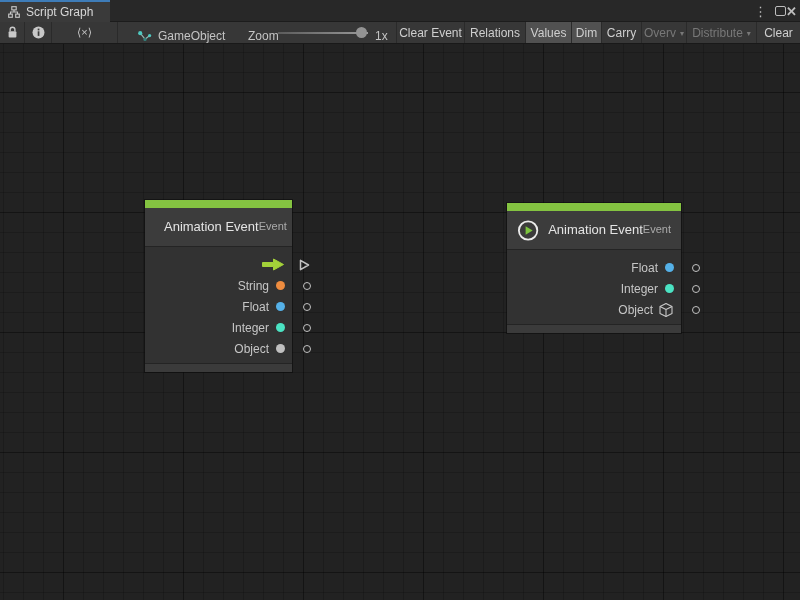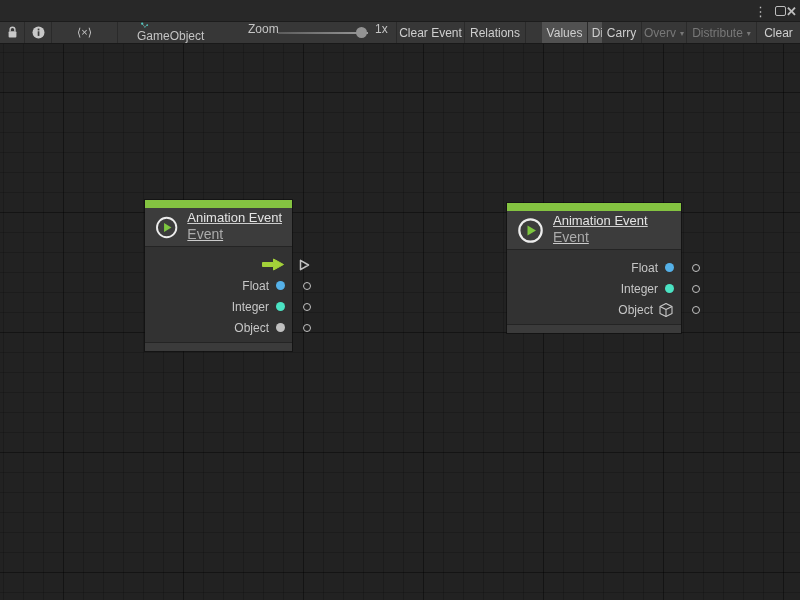--- a/index.html
+++ b/index.html
@@ -21,24 +21,24 @@
   .maxbox { right:14px; }
   .maxbox span { display:block; width:11px; height:10px; border:1.6px solid #bdbdbd; border-radius:2px; }
   .closex { right:0; width:14px; font-size:13px; font-weight:bold; }
 
   
   .toolbar { position:absolute; top:22px; left:0; width:800px; height:22px;
              background:#373737; border-bottom:1px solid #191919; font-size:12px; }
   .tbtn { position:absolute; top:0; height:21px; display:flex; align-items:center;
           justify-content:center; color:#cfcfcf; border-right:1px solid #2a2a2a;
           background:#373737; cursor:default; }
-  .tbtn.active { background:#515151;margin-left:16px; }
+  .tbtn.active { background:#515151; }
   .tbtn.disabled { color:#787878; }
-  .tlabel { position:absolute; top:0; height:21px; display:flex; align-items:flex-start;
-            color:#c4c4c4;flex-direction:column; }
+  .tlabel { position:absolute; top:0; height:21px; display:flex; align-items:flex-end;
+            color:#c4c4c4; }
   .slider-track { position:absolute; top:10px; left:278px; width:90px; height:1.6px;
                   background:linear-gradient(to right,#5c5c5c,#9a9a9a); }
   .slider-handle { position:absolute; top:5px; left:356px; width:11px; height:11px;
                    border-radius:50%; background:#939393; }
   .drop-arrow { font-size:8px; margin-left:4px; position:relative; top:1px; }
 
   
   .canvas { position:absolute; top:44px; left:0; width:800px; height:556px;
             background-color:#222222;
             background-image:
@@ -47,23 +47,23 @@
               linear-gradient(to right, rgba(0,0,0,0.18) 1px, transparent 1px),
               linear-gradient(to bottom, rgba(0,0,0,0.18) 1px, transparent 1px);
             background-size:120px 120px, 120px 120px, 20px 20px, 20px 20px;
             background-position:63px 48px, 63px 48px, 3px 8px, 3px 8px; }
 
   
   .node { position:absolute; box-shadow:0 0 0 1px rgba(10,10,10,0.55); }
   .colorbar { height:8px; background:#84c341; }
   .nhead { background:#3c3c3c; height:39px; display:flex; align-items:center;
            gap:9px; padding:0 10px; border-bottom:1px solid #242424; }
-  .ntitles { display:flex; flex-direction:column; line-height:1.15;text-decoration:underline; }
+  .ntitles { display:flex; line-height:1.15; }
   .ntitle { font-size:13px; color:#e4e4e4; white-space:nowrap; }
-  .nsub { font-size:14px; color:#ababab; }
+  .nsub { font-size:11px; color:#ababab; }
   .nbody { background:#323232; padding:7px 0 4px 0; }
   .nfoot { background:#3b3b3b; height:9px; border-top:1px solid #242424; }
 
   .prow { position:relative; height:21px; display:flex; align-items:center; }
   .prow.out { justify-content:flex-end; padding-right:7px; }
   .prow.in  { justify-content:flex-start; padding-left:8px; }
   .plabel { font-size:12px; color:#c6c6c6; margin-right:7px; }
   .pdot { width:9px; height:9px; border-radius:50%; flex:0 0 auto; }
   .dot-string  { background:#ee8c3f; }
   .dot-float   { background:#55b1e8; }
@@ -82,20 +82,31 @@
                 padding:0 5px; outline:none; }
   .flow-arrow { margin-left:auto; display:flex; align-items:center; }
   .cube-wrap { display:flex; align-items:center; }
 </style>
 </head>
 <body>
 
 <div id="app">
 
   <div class="tabbar">
+    <div class="tab">
+      <svg width="12" height="12" viewBox="0 0 12 12">
+        <g fill="none" stroke="#c8c8c8" stroke-width="1.1">
+          <rect x="3.8" y="0.7" width="4.4" height="3.2"></rect>
+          <rect x="0.7" y="8.1" width="3.6" height="3.2"></rect>
+          <rect x="7.7" y="8.1" width="3.6" height="3.2"></rect>
+          <path d="M6 3.9 V6 M2.5 8.1 V6 H9.5 V8.1"></path>
+        </g>
+      </svg>
+      <span class="tab-label">Script Graph</span>
+    </div>
     <div class="winctl menu-dots">⋮</div>
     <div class="winctl maxbox">
         <span></span>
       </div>
     <div class="winctl closex">✕</div>
   </div>
 
   <div class="toolbar">
     <div class="tbtn" style="left:0;width:25px">
       <svg width="11" height="13" viewBox="0 0 11 13">
@@ -174,20 +185,25 @@
       <div class="nbody">
         <div class="prow out">
           <svg width="24" height="13" viewBox="0 0 24 13" class="flow-arrow">
             <path d="M1.5 4.5 H12.5 V1 L22.5 6.5 L12.5 12 V8.5 H1.5 Z" fill="#a3d139" stroke="#a3d139" stroke-width="1" stroke-linejoin="round"></path>
           </svg>
           <svg class="ext-tri" width="11" height="13" viewBox="0 0 11 13">
             <path d="M1.5 1.8 L9.5 6.5 L1.5 11.2 Z" fill="none" stroke="#c2c2c2" stroke-width="1.5" stroke-linejoin="round"></path>
           </svg>
         </div>
         <div class="prow out">
+          <span class="plabel">String</span>
+          <span class="pdot dot-string"></span>
+          <span class="ext-circle"></span>
+        </div>
+        <div class="prow out">
           <span class="plabel">Float</span>
           <span class="pdot dot-float"></span>
           <span class="ext-circle"></span>
         </div>
         <div class="prow out">
           <span class="plabel">Integer</span>
           <span class="pdot dot-integer"></span>
           <span class="ext-circle"></span>
         </div>
         <div class="prow out">

